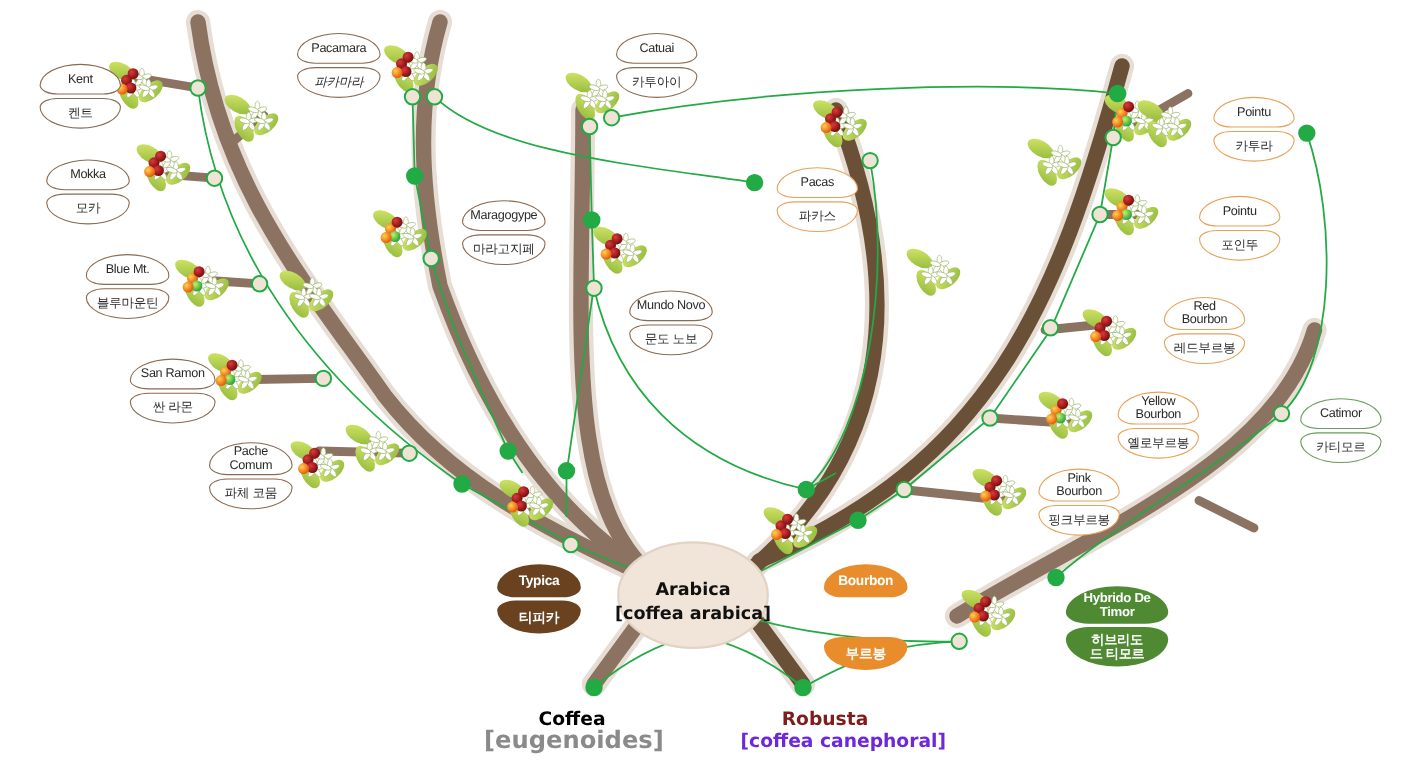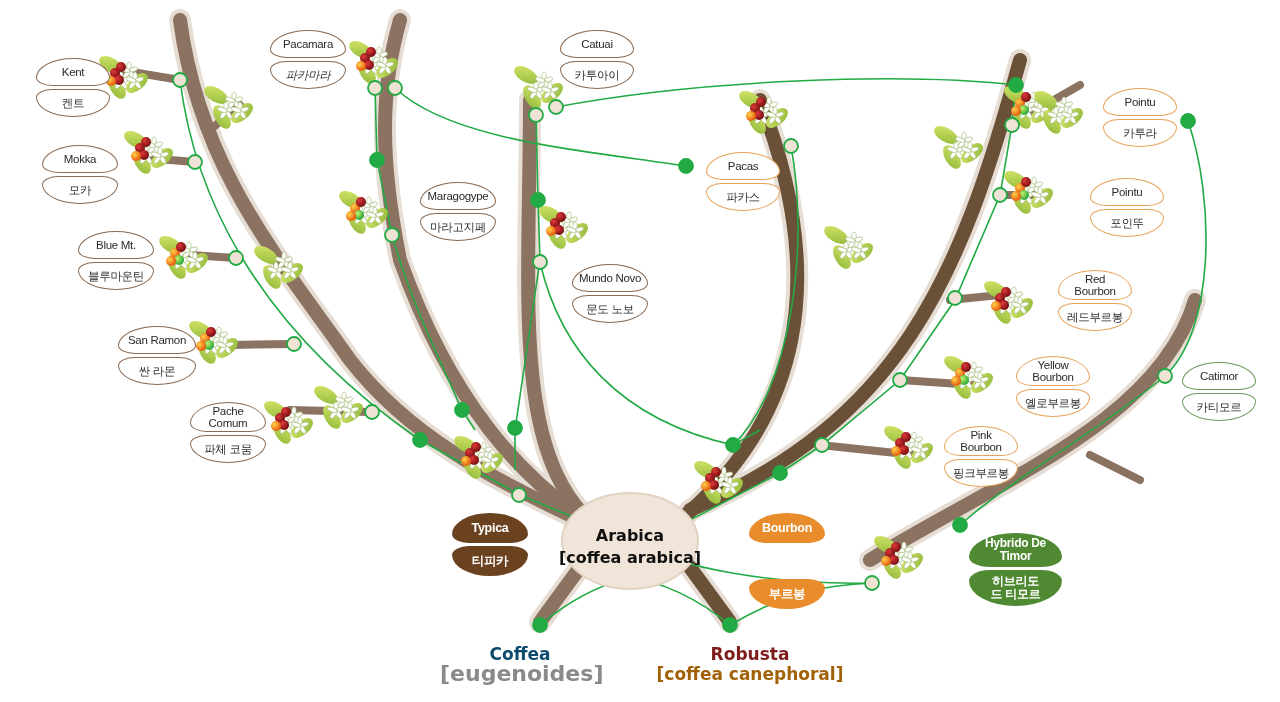--- a/index.html
+++ b/index.html
@@ -680,24 +680,24 @@
       <circle cx="1165" cy="376" r="7" fill="#efe3d6" stroke="#22aa44" stroke-width="1.8"></circle>
       <circle cx="960" cy="525" r="7" fill="#22aa44" stroke="#22aa44" stroke-width="1.8"></circle>
       <circle cx="872" cy="583" r="7" fill="#efe3d6" stroke="#22aa44" stroke-width="1.8"></circle>
     </g>
 
   <ellipse cx="630" cy="541" rx="68" ry="48" fill="#f1e4d8" stroke="#e2d3c3" stroke-width="2"></ellipse>
 </svg>
 
 <div class="big" style="left:570px; top:506px; width:120px; font-size:16px; color:#111;margin-top:20px;">Arabica</div>
 <div class="big" style="left:545px; top:548px; width:170px; font-size:16px; color:#111;">[coffea arabica]</div>
-<div class="big" style="left:440px; top:644px; width:160px; font-size:17px; color:#0c4a6e; line-height:20px;">Coffea</div>
+<div class="big" style="left:440px; top:644px; width:160px; font-size:17px; color:#000000; line-height:20px;">Coffea</div>
 <div class="big" style="left:440px; top:664px; width:160px; font-size:22px; color:#8a8a8a; line-height:20px;">[eugenoides]</div>
 <div class="big" style="left:640px; top:644px; width:220px; font-size:17px; color:#7f1d1d; line-height:20px;">Robusta</div>
-<div class="big" style="left:640px; top:664px; width:220px; font-size:17px; color:#a16207; line-height:20px;">[coffea canephoral]</div>
+<div class="big" style="left:640px; top:664px; width:220px; font-size:17px; color:#6d28d9; line-height:20px;text-align:right;">[coffea canephoral]</div>
 
 <div class="label" style="left:452px; top:513px;">
   <div class="pill top filled" style="width:76px;height:30px;background:#6b4220;">Typica</div>
   <div class="pill bot filled" style="width:76px;height:30px;background:#6b4220;">티피카</div>
 </div>
 <div class="label" style="left:749px; top:513px;">
   <div class="pill top filled" style="width:76px;height:30px;background:#e88c2c;">Bourbon</div>
   <div class="pill bot filled" style="width:76px;height:30px;background:#e88c2c;margin-top:33px;">부르봉</div>
 </div>
 <div class="label" style="left:969px; top:533px;align-items:flex-end;">

